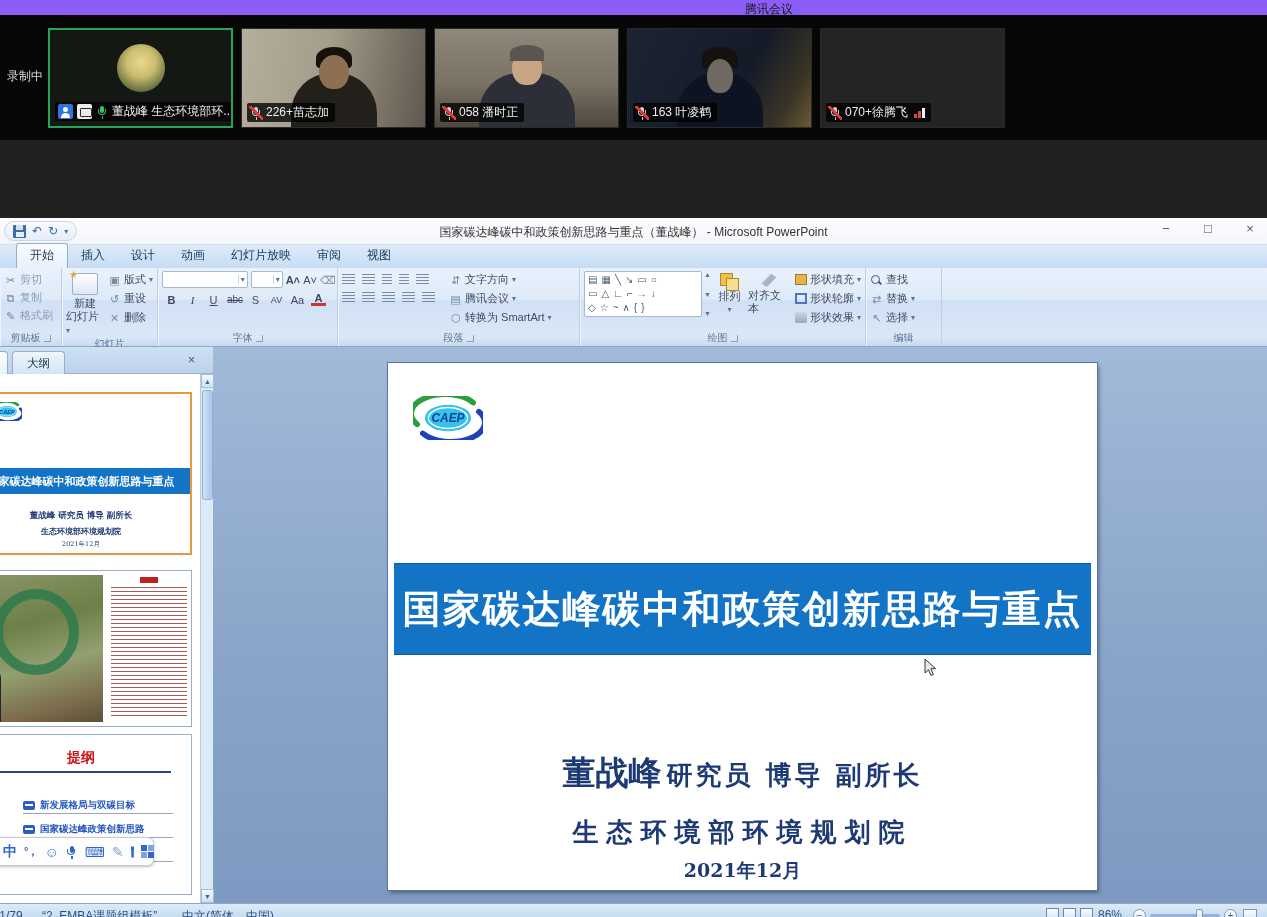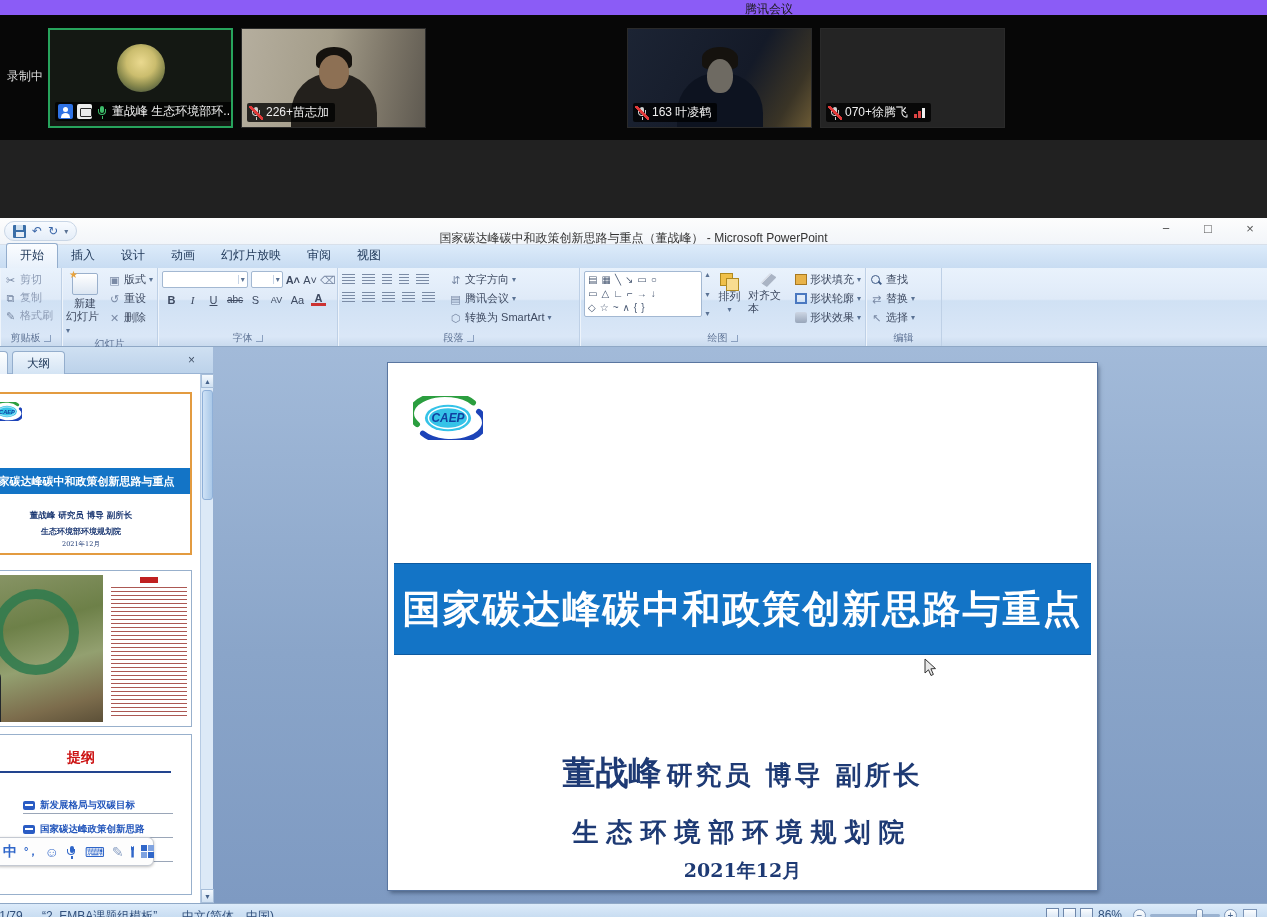--- a/index.html
+++ b/index.html
@@ -60,26 +60,26 @@
 
   
   .titlebar { position:absolute; left:0; top:218px; width:1267px; height:27px; background:linear-gradient(#fdfdfd,#f2f5f9); border-bottom:1px solid #d8e0ea; }
   .qat { position:absolute; left:4px; top:3px; height:20px; display:flex; align-items:center; gap:6px; padding:0 8px;
     border:1px solid #c9d6e6; border-radius:10px; background:linear-gradient(#f8fbff,#e4edf8); }
   .ic-save { position:relative; width:13px; height:13px; background:#3a6ea8; border-radius:1px; }
   .ic-save::before { content:""; position:absolute; left:3px; top:0; width:7px; height:5px; background:#cfe0f0; }
   .ic-save::after { content:""; position:absolute; left:2.5px; top:7px; width:8px; height:5px; background:#e8eef6; }
   .qat-glyph { font-size:12px; color:#3a66a8; line-height:1; }
   .qat-dd { font-size:8px; color:#5a7294; }
-  .wintitle { position:absolute; left:0; right:0; top:12px; text-align:center; font-size:12px; color:#333; }
+  .wintitle { position:absolute; left:0; right:0; top:6px; text-align:center; font-size:12px; color:#333; }
   .winctl { position:absolute; right:8px; top:3px; display:flex; gap:24px; }
   .winctl span { font-size:13px; color:#555; width:18px; text-align:center; cursor:default; }
 
   .tabsrow { position:absolute; left:0; top:245px; width:1267px; height:23px;
-    background:linear-gradient(#dcebfa,#c8dcf2); display:flex; align-items:flex-end; padding-left:6px; }
+    background:linear-gradient(#dcebfa,#c8dcf2); display:flex; align-items:flex-end; padding-left:16px; }
   .rtab { font-size:12px; color:#20395a; padding:3px 13px 4px; }
   .rtab.active { background:linear-gradient(#fbfdff,#e8f1fb); border:1px solid #94aecd; border-bottom:none; border-radius:3px 3px 0 0; }
 
   .ribbon { position:absolute; left:0; top:268px; width:1267px; height:79px;
     background:linear-gradient(180deg,#e9f2fc 0%,#dfeaf8 40%,#d0e1f4 42%,#dae7f7 88%,#c9daee 100%);
     border-bottom:1px solid #8fa8c6; display:flex; }
   .rgroup { position:relative; height:100%; border-right:1px solid #bed0e6; box-shadow:1px 0 0 #eef4fb inset; display:flex; flex-direction:column; }
   .rg-body { flex:1; padding:3px 4px 0; display:flex; gap:4px; }
   .rg-label { height:15px; font-size:10px; color:#5d7294; text-align:center; line-height:14px; white-space:nowrap; }
   .dlg { display:inline-block; width:7px; height:7px; border:1px solid #8aa0c0; border-top:none; border-left:none; margin-left:3px; vertical-align:middle; }
@@ -230,20 +230,34 @@
         <span class="mic muted">
             <i class="mb"></i>
             <i class="ma"></i>
             <i class="ms"></i>
             <i class="slash"></i>
           </span>
         <span class="vname">226+苗志加</span>
       </div>
     </div>
 
+    <div class="tile t3">
+      <div class="silhouette"></div>
+      <div class="head"></div>
+        <div class="hair"></div>
+      <div class="nameb">
+        <span class="mic muted">
+            <i class="mb"></i>
+            <i class="ma"></i>
+            <i class="ms"></i>
+            <i class="slash"></i>
+          </span>
+        <span class="vname">058 潘时正</span>
+      </div>
+    </div>
 
     <div class="tile t4">
       <div class="silhouette"></div>
       <div class="hair"></div>
         <div class="head"></div>
       <div class="nameb">
         <span class="mic muted">
             <i class="mb"></i>
             <i class="ma"></i>
             <i class="ms"></i>

